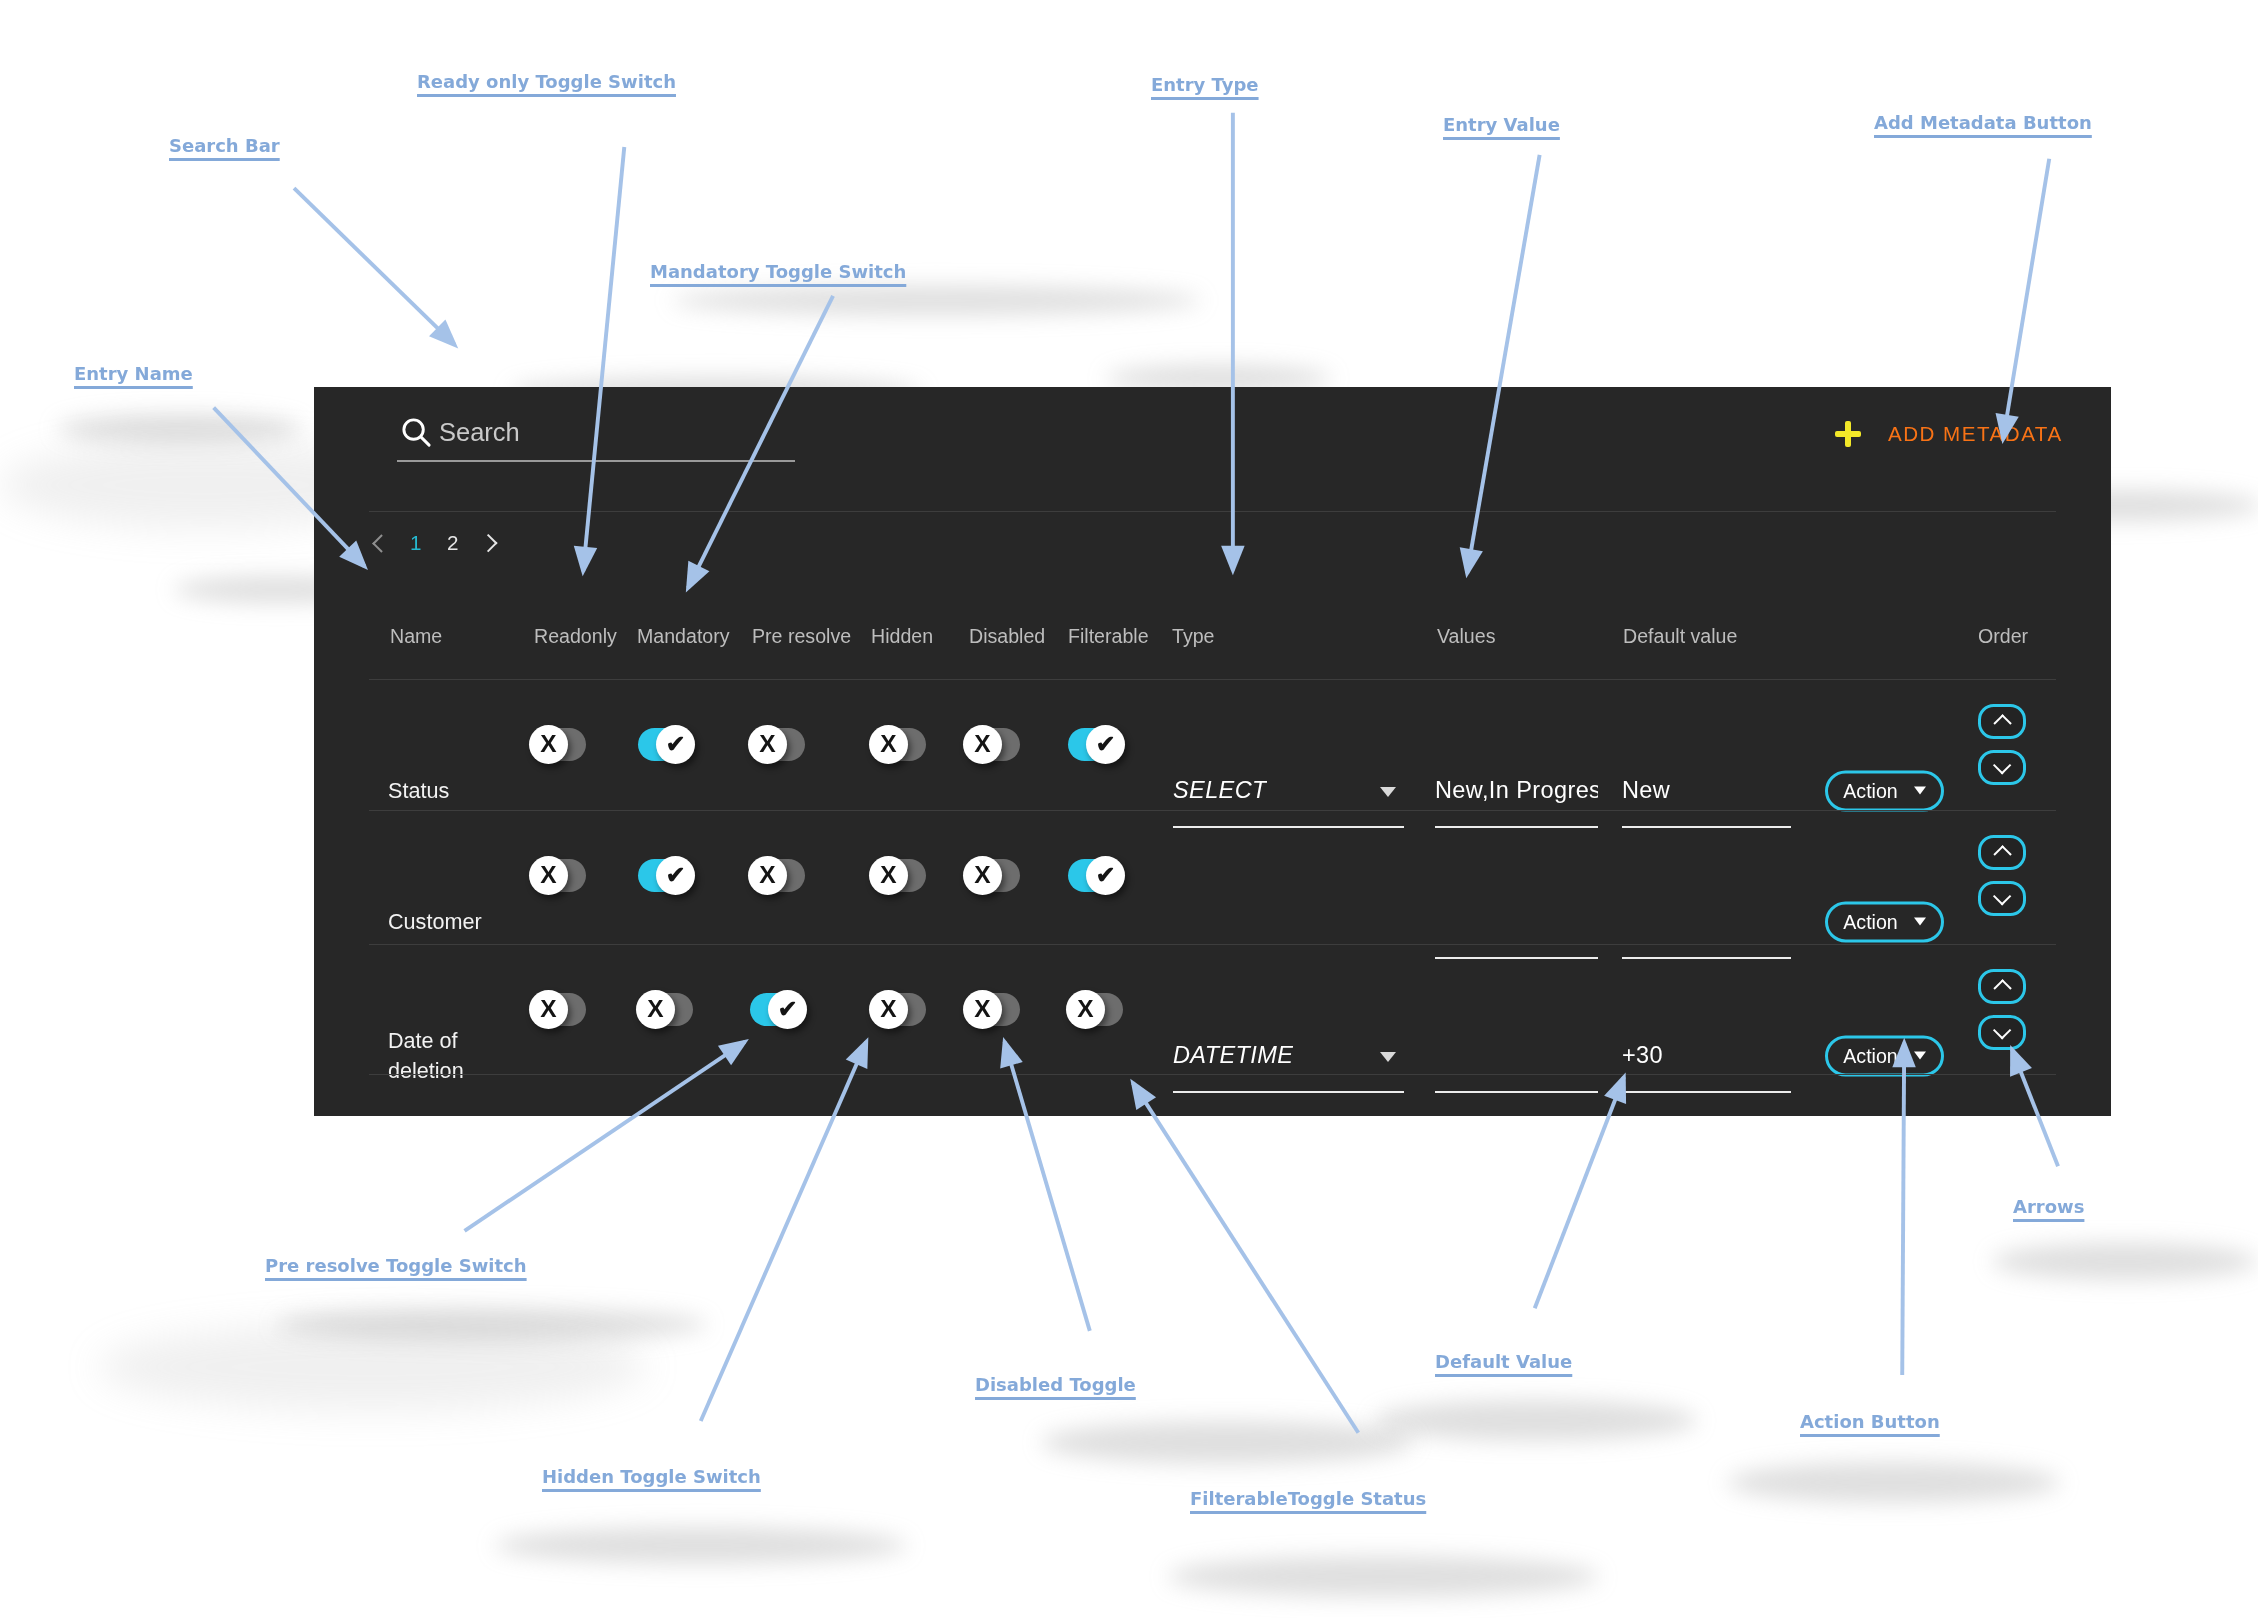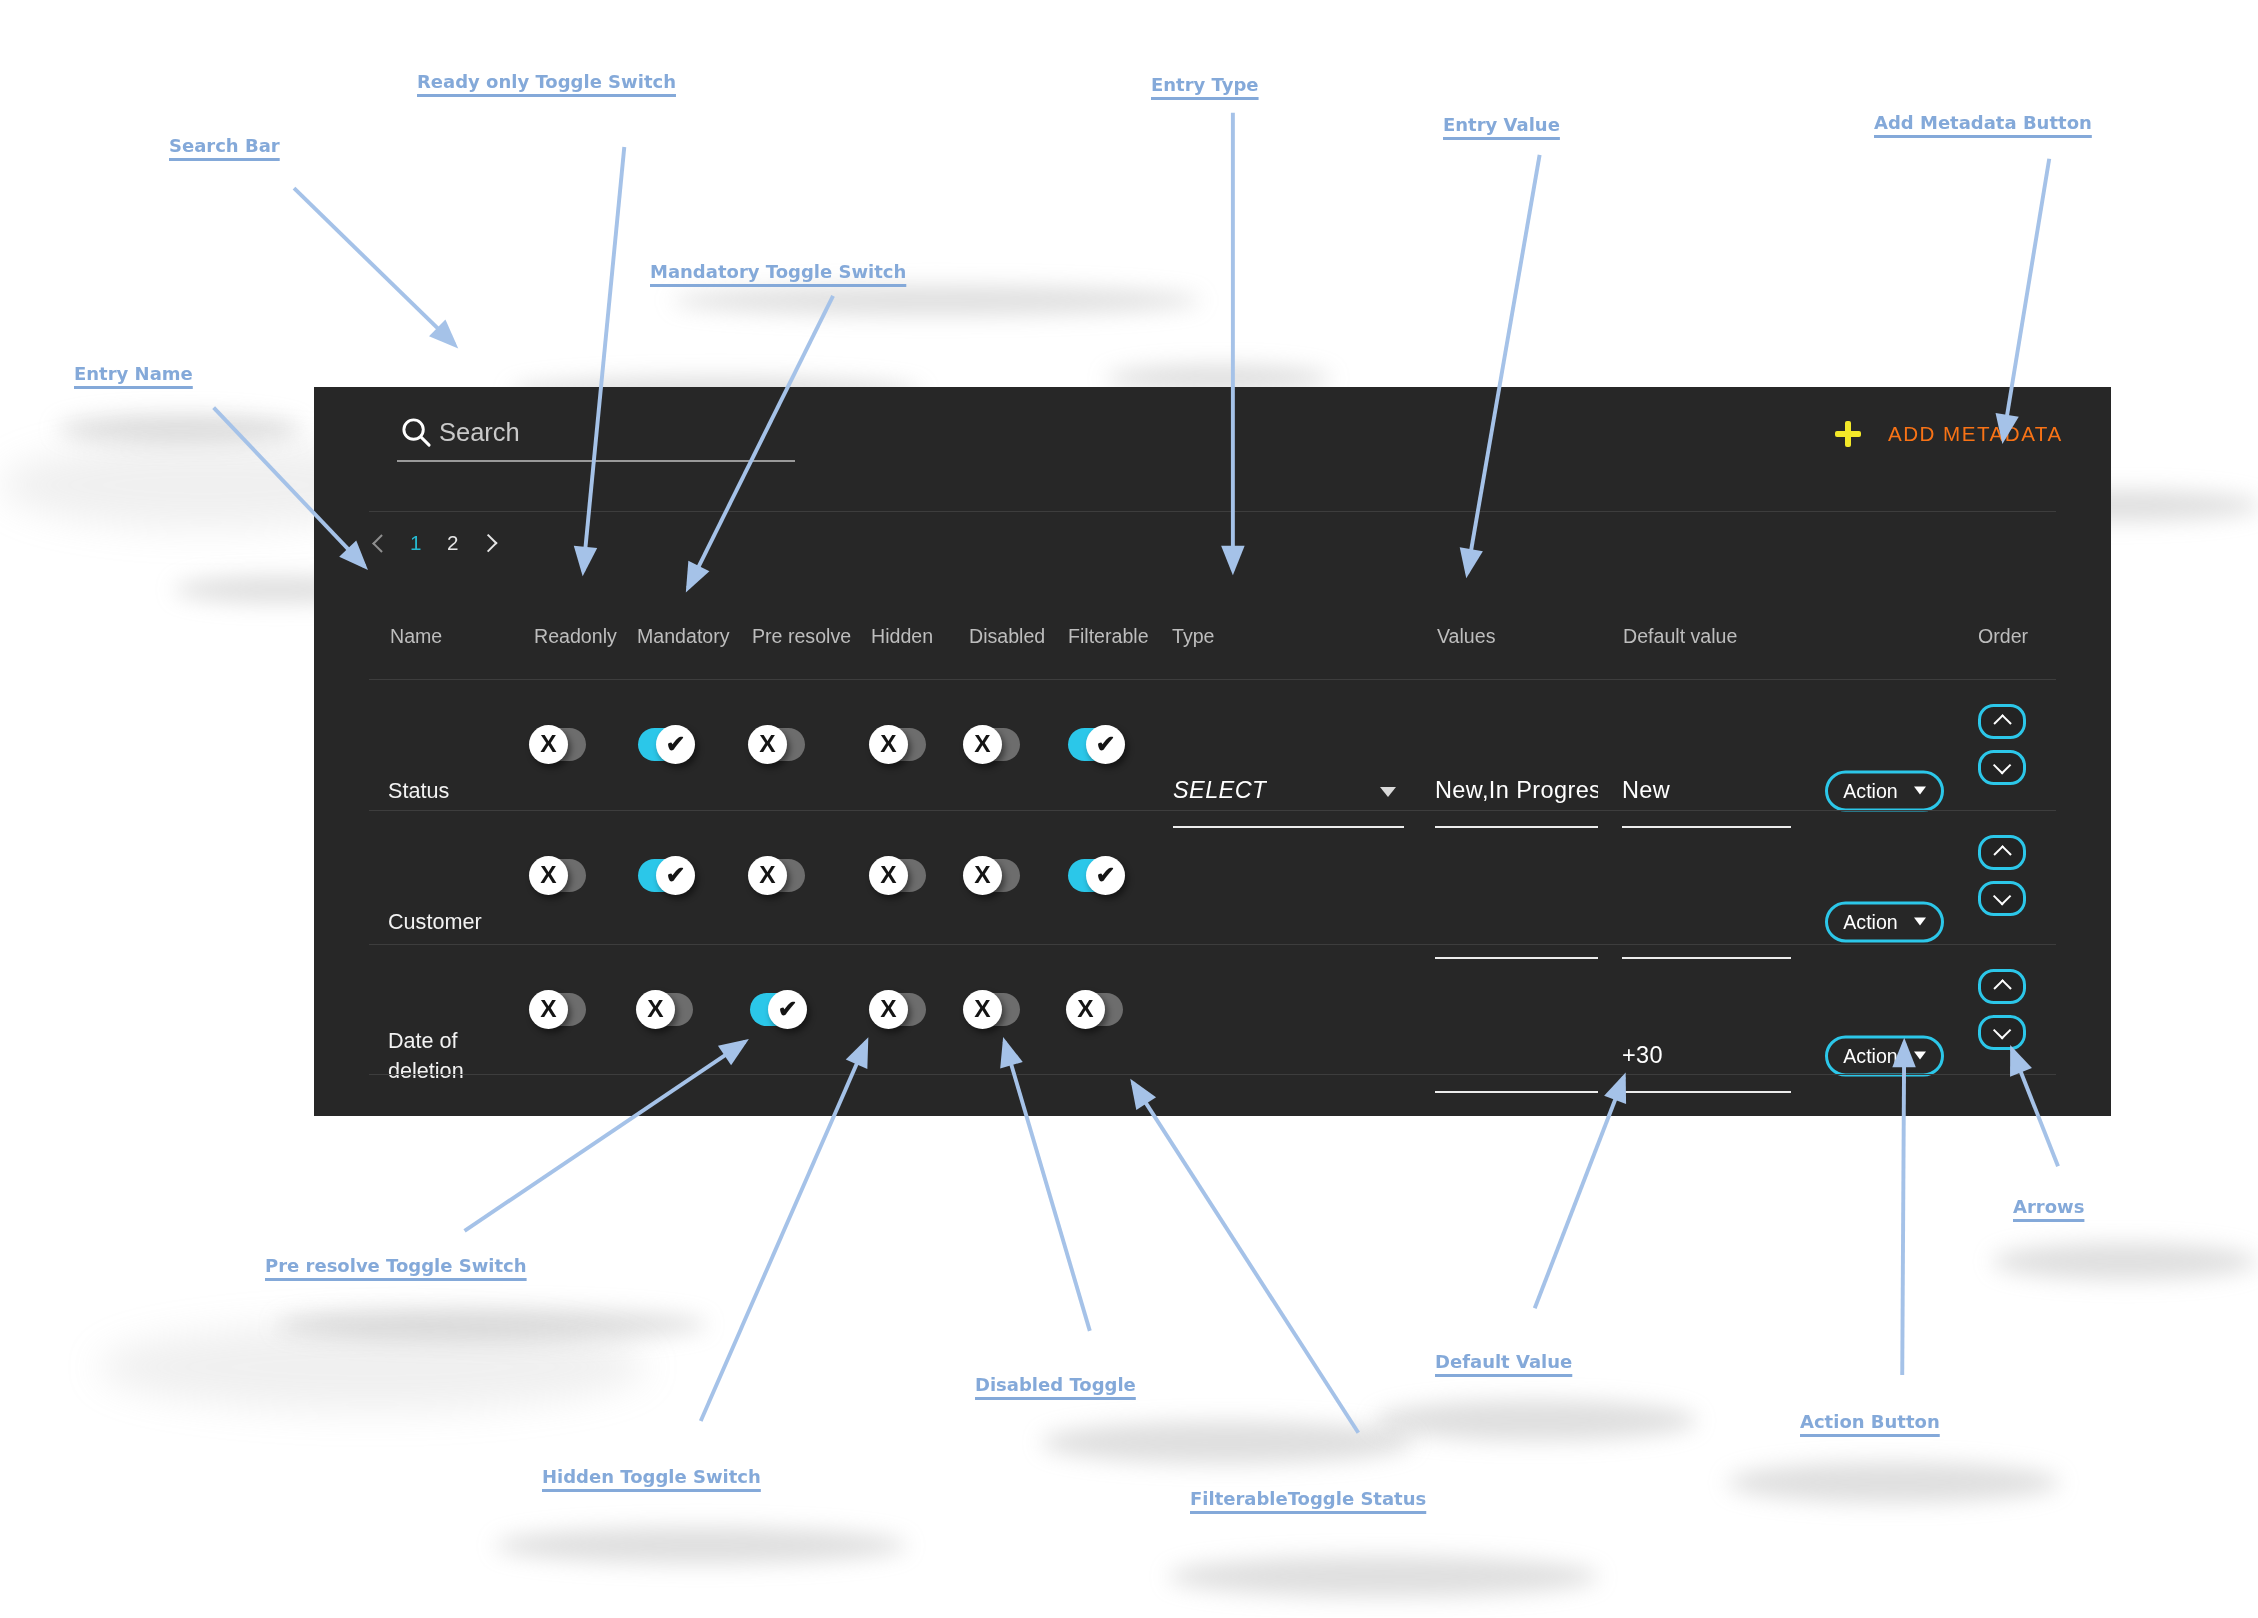--- a/index.html
+++ b/index.html
@@ -309,20 +309,25 @@
       <div class="toggle tg5">
           <div class="thumb">
             <span class="t-off">X</span>
           </div>
         </div>
       <div class="toggle tg6">
           <div class="thumb">
             <span class="t-off">X</span>
           </div>
         </div>
+      <div class="cell fieldcell typecell">
+        <span class="txt">DATETIME</span>
+        <span class="caret-down"></span>
+        <div class="f-underline"></div>
+      </div>
       <div class="cell fieldcell valcell">
         <span class="txt"></span>
         <div class="f-underline"></div>
       </div>
       <div class="cell fieldcell defcell">
         <span class="txt">+30</span>
         <div class="f-underline"></div>
       </div>
       <button class="cell action">
         <span>Action</span>

